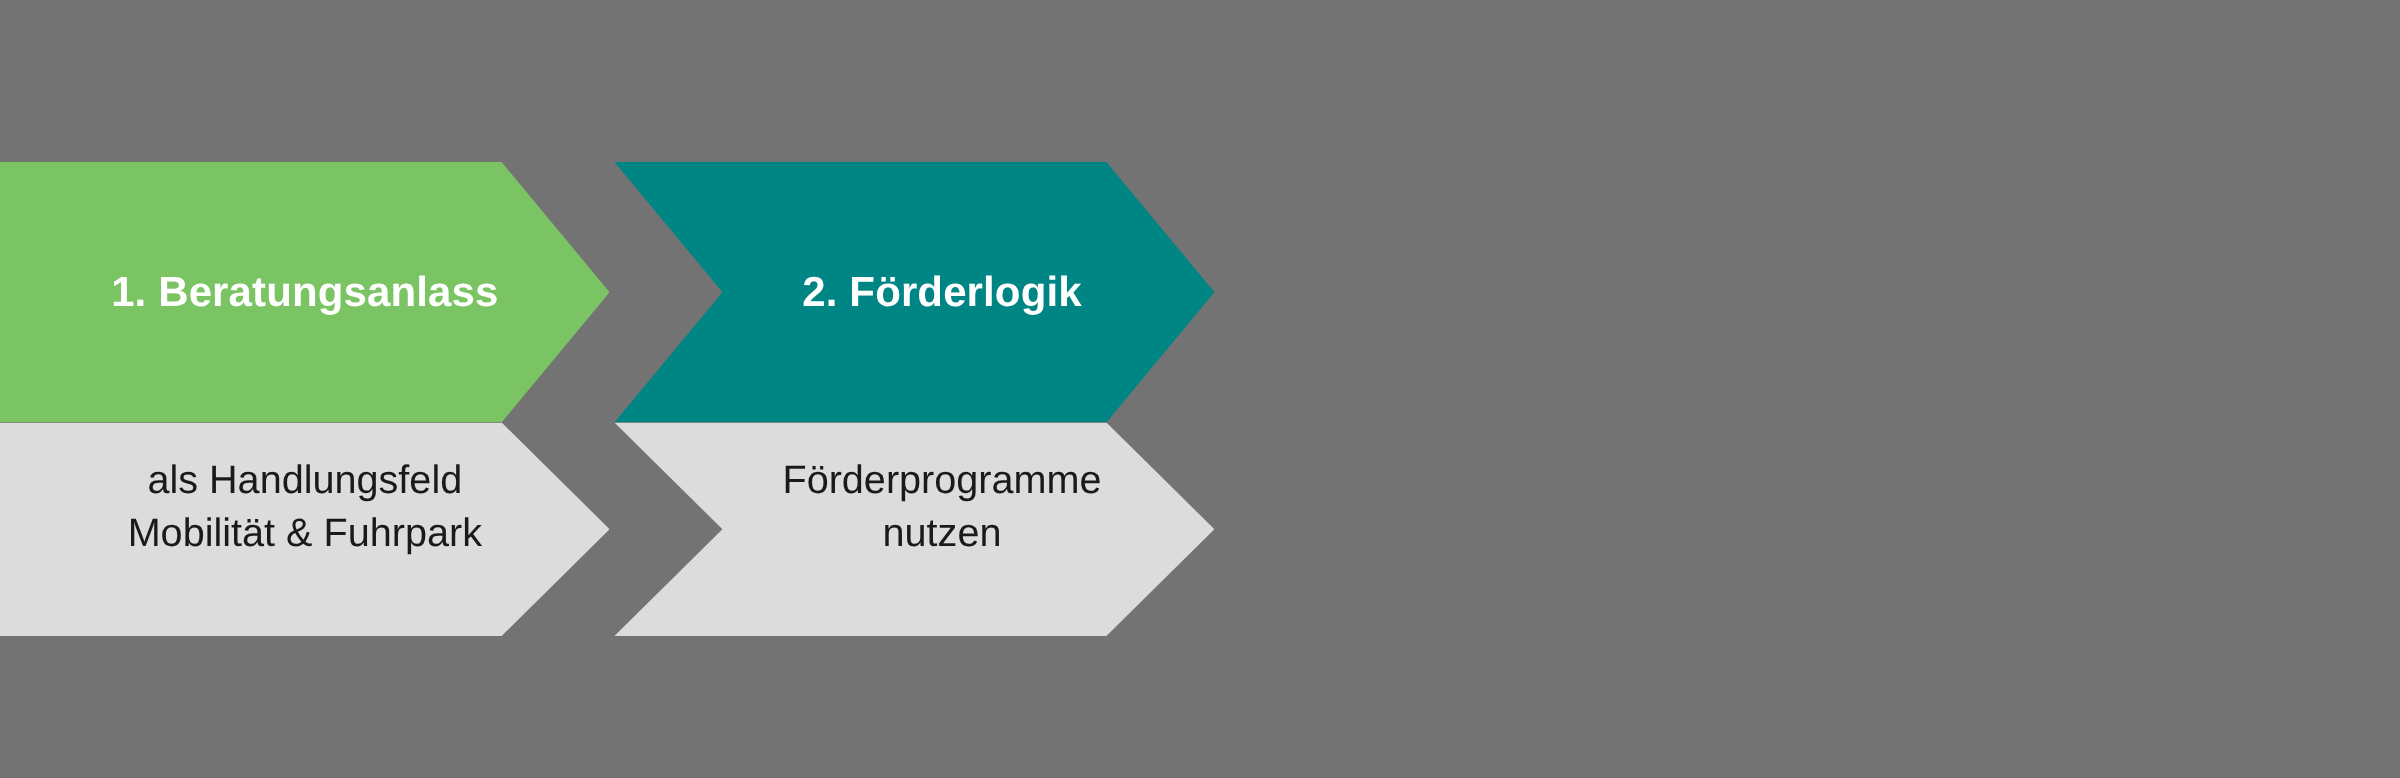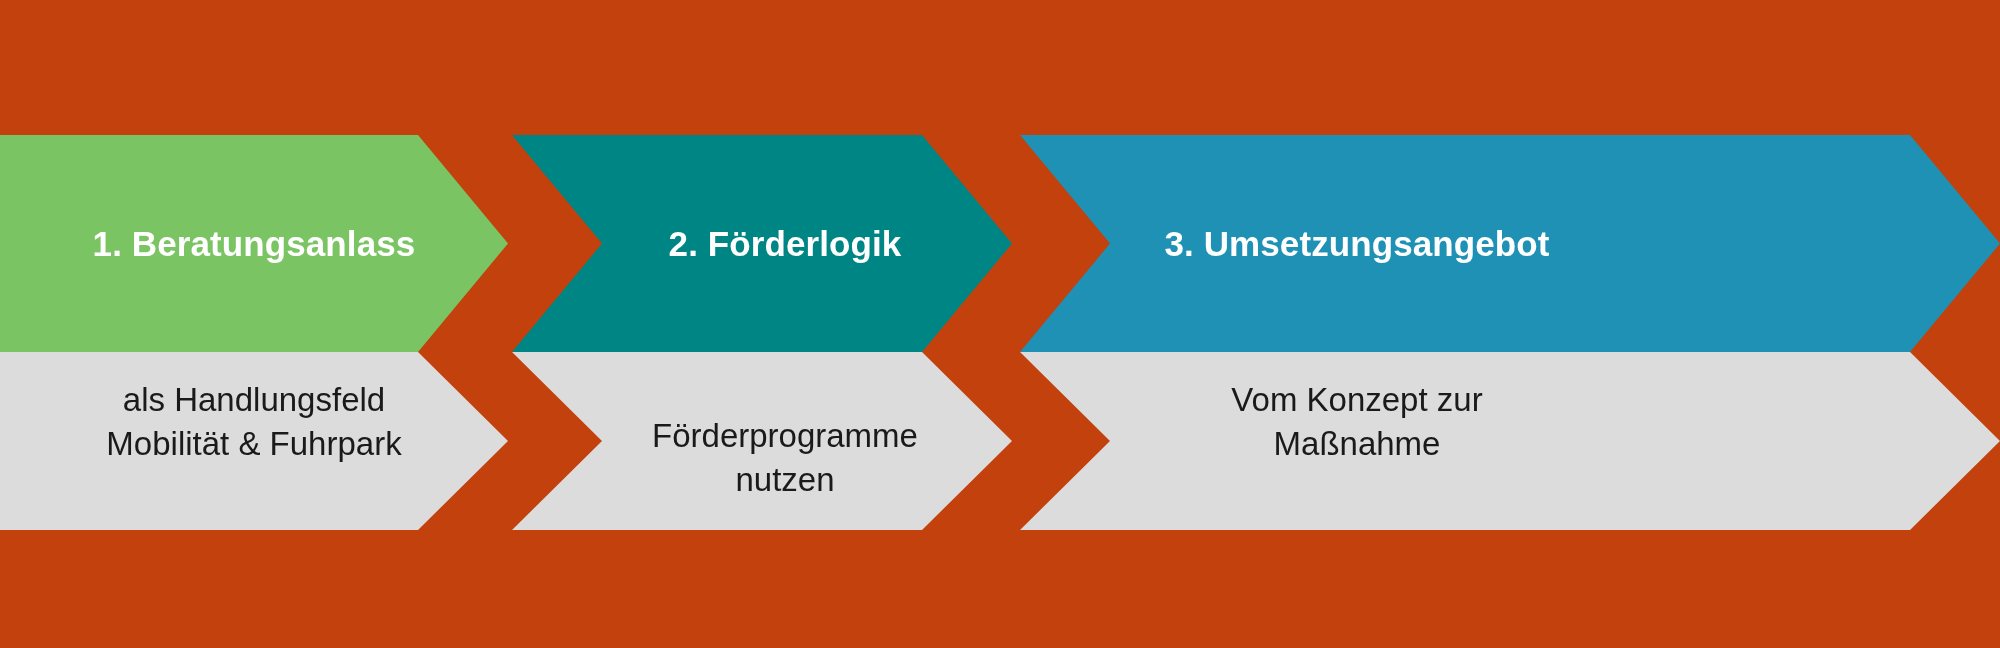--- a/index.html
+++ b/index.html
@@ -101,30 +101,30 @@
   }
   .subtitle span { display: block; white-space: nowrap; }
 
   
   #stage-1 { left: -92px;  width: 600px; }
   #stage-1 .title    { padding-left: 92px; }
   #stage-1 .subtitle { padding-left: 92px; }
 
   #stage-2 { left: 512px;  width: 500px; }
   #stage-2 .title    { padding-left: 46px; text-align: center; }
-  #stage-2 .subtitle { padding-left: 46px; margin-top: 36px; }
+  #stage-2 .subtitle { padding-left: 46px; }
 
   #stage-3 { left: 1020px; width: 980px; }
   #stage-3 .title    { padding-left: 46px; padding-right: 352px; }
   #stage-3 .subtitle { padding-left: 46px; padding-right: 352px; }
 </style>
 </head>
 <body>
 
-<div id="canvas" style="background: #c2410c;">
+<div id="canvas" style="background: #737373;">
 
   <div class="stage first" id="stage-1">
     <div class="chev-top" style="background: rgb(123, 196, 100);"></div>
     <div class="chev-bottom" style="background: rgb(220, 220, 220);"></div>
     <div class="title">1. Beratungsanlass</div>
     <div class="subtitle">
       <span>als Handlungsfeld</span>
       <span>Mobilität &amp; Fuhrpark</span>
     </div>
   </div>
@@ -132,23 +132,14 @@
   <div class="stage" id="stage-2">
     <div class="chev-top" style="background: rgb(0, 133, 133);"></div>
     <div class="chev-bottom" style="background: rgb(220, 220, 220);"></div>
     <div class="title">2. Förderlogik</div>
     <div class="subtitle">
       <span>Förderprogramme</span>
       <span>nutzen</span>
     </div>
   </div>
 
-  <div class="stage" id="stage-3">
-    <div class="chev-top" style="background: rgb(31, 145, 181);"></div>
-    <div class="chev-bottom" style="background: rgb(220, 220, 220);"></div>
-    <div class="title">3. Umsetzungsangebot</div>
-    <div class="subtitle">
-      <span>Vom Konzept zur</span>
-      <span>Maßnahme</span>
-    </div>
-  </div>
 
 </div>
 
 </body></html>

